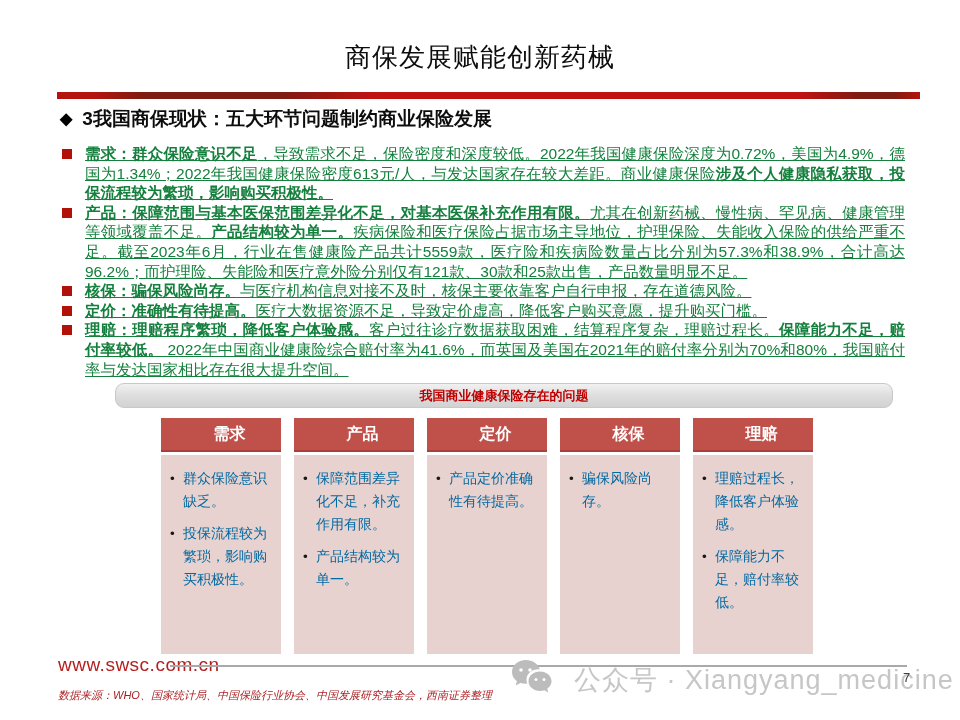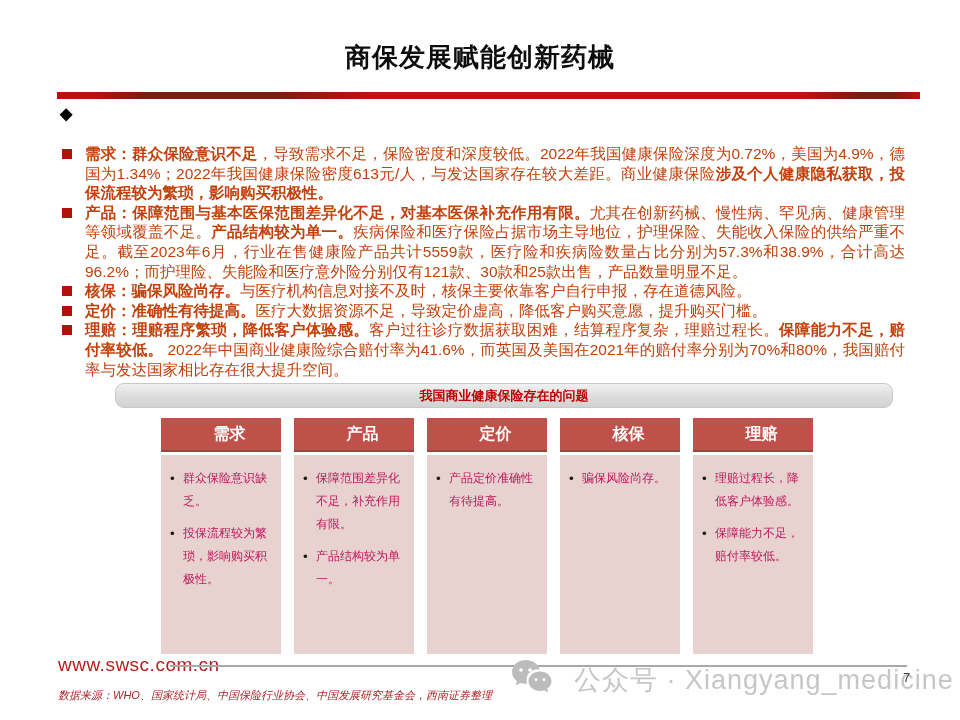--- a/index.html
+++ b/index.html
@@ -3,40 +3,40 @@
 <meta charset="utf-8">
 <style>
   html,body{margin:0;padding:0;background:#ffffff;}
   .slide{
     position:relative;width:960px;height:720px;background:#ffffff;overflow:hidden;
     font-family:"Liberation Sans",sans-serif;color:#111;
   }
   
   .page-title{
     position:absolute;top:40px;left:0;width:960px;margin:0;
-    text-align:center;font-size:26px;font-weight:bold;color:#0d0d0d;letter-spacing:1px;
+    text-align:center;font-size:26px;font-weight:normal;color:#0d0d0d;letter-spacing:1px;
   }
   .divider{
     position:absolute;top:92px;left:57px;width:863px;height:7px;
     background:linear-gradient(90deg,#b5140e 0%,#b5140e 4%,#7e1b12 10%,#7e1b12 26%,#c11212 37%,#c11212 86%,#7e1b12 93%,#7e1b12 97%,#b5140e 100%);
   }
   
   .section-heading{
     position:absolute;top:106px;left:60px;width:880px;
     font-size:19px;font-weight:bold;color:#0d0d0d;display:flex;align-items:center;gap:10px;
   }
   .diamond{font-size:16px;line-height:1;color:#000;}
   
   .bullet-list{position:absolute;top:144px;left:62px;width:843px;}
   .bullet-item{display:flex;align-items:flex-start;margin:0 0 0 0;}
   .bullet-square{
     flex:0 0 auto;width:10px;height:10px;background:#b21109;margin:5px 13px 0 0;
   }
   .bullet-text{
-    flex:1 1 auto;font-size:15.5px;line-height:19.6px;text-align:justify;color:#c2410c;
+    flex:1 1 auto;font-size:15.5px;line-height:19.6px;text-align:justify;color:#15803d;text-decoration:underline;
   }
   .bullet-text .b{font-weight:bold;}
   
   .banner{
     position:absolute;top:383px;left:115px;width:778px;height:25px;
     background:linear-gradient(180deg,#f1f1f1 0%,#dcdcdc 55%,#d2d2d2 100%);
     border:1px solid #c8c8c8;border-radius:9px;box-sizing:border-box;
     display:flex;align-items:center;justify-content:center;
   }
   .banner-label{font-size:13px;font-weight:bold;color:#c00000;}
@@ -47,21 +47,21 @@
     height:34px;background:#c0504a;border-bottom:2px solid #a83f3a;
     display:flex;align-items:center;justify-content:center;
     color:#ffffff;font-size:16px;font-weight:bold;box-sizing:border-box;padding-left:17px;
   }
   .column-body{
     margin-top:3px;height:199px;background:#e8d2d0;box-sizing:border-box;
     padding:12px 8px 8px 9px;overflow:hidden;
   }
   .col-item{display:flex;margin-bottom:9px;}
   .col-dot{flex:0 0 auto;width:13px;font-size:13.5px;line-height:23px;color:#1a1a1a;}
-  .col-text{flex:1 1 auto;font-size:12px;line-height:23px;color:#be185d;}
+  .col-text{flex:1 1 auto;font-size:14px;line-height:23px;color:#0369a1;}
   
   .website{
     position:absolute;left:58px;top:654px;font-size:19px;font-weight:500;
     color:#b3201e;letter-spacing:0.5px;
   }
   .footer-line{
     position:absolute;left:170px;top:665px;width:737px;height:2px;background:#a9a9a9;
   }
   .source-note{
     position:absolute;left:58px;top:688px;font-size:11px;font-style:italic;color:#aa1f23;
@@ -78,20 +78,21 @@
 <body>
 
 <div class="slide">
 
   <h1 class="page-title">商保发展赋能创新药械</h1>
 
   <div class="divider"></div>
 
   <div class="section-heading">
     <span class="diamond">◆</span>
+    <span>3我国商保现状：五大环节问题制约商业保险发展</span>
   </div>
 
   <div class="bullet-list" id="bullet-list">
       <div class="bullet-item">
         <span class="bullet-square"></span>
         <div class="bullet-text"><span class="b">需求：群众保险意识不足</span><span>，导致需求不足，保险密度和深度较低。2022年我国健康保险深度为0.72%，美国为4.9%，德国为1.34%；2022年我国健康保险密度613元/人，与发达国家存在较大差距。商业健康保险</span><span class="b">涉及个人健康隐私获取，投保流程较为繁琐，影响购买积极性。</span></div>
       </div>
       <div class="bullet-item">
         <span class="bullet-square"></span>
         <div class="bullet-text"><span class="b">产品：保障范围与基本医保范围差异化不足，对基本医保补充作用有限。</span><span>尤其在创新药械、慢性病、罕见病、健康管理等领域覆盖不足。</span><span class="b">产品结构较为单一。</span><span>疾病保险和医疗保险占据市场主导地位，护理保险、失能收入保险的供给严重不足。截至2023年6月，行业在售健康险产品共计5559款，医疗险和疾病险数量占比分别为57.3%和38.9%，合计高达96.2%；而护理险、失能险和医疗意外险分别仅有121款、30款和25款出售，产品数量明显不足。</span></div>

